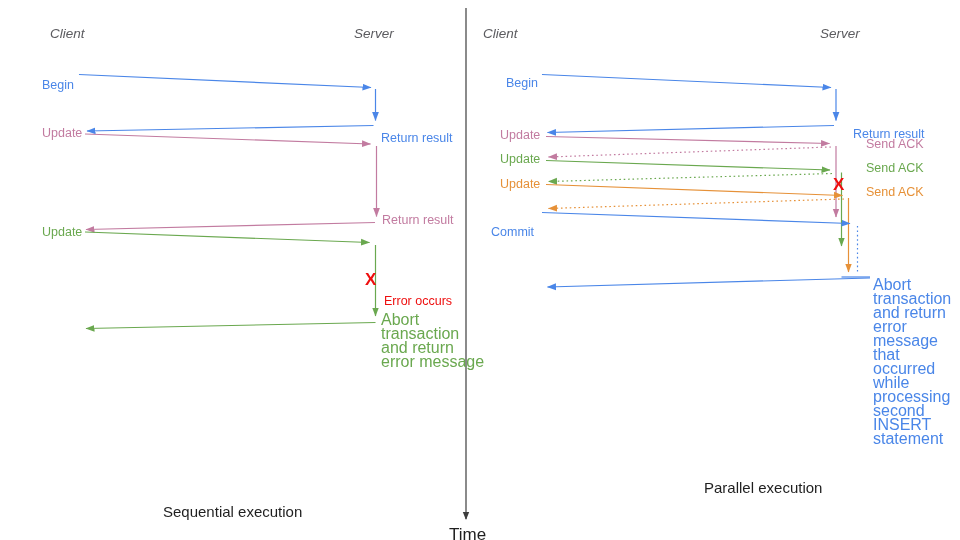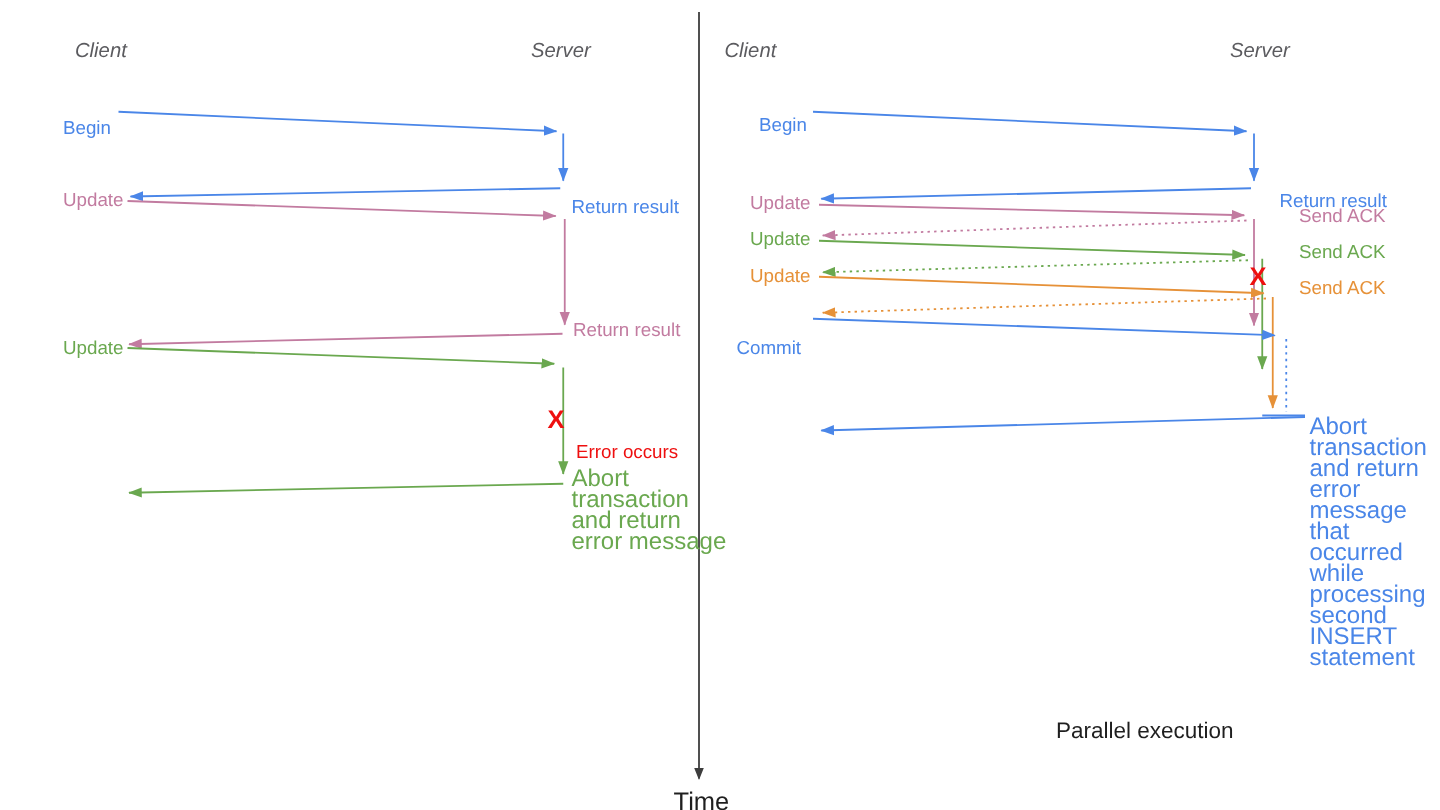--- a/index.html
+++ b/index.html
@@ -87,20 +87,21 @@
   <div class="lbl blue" style="left:381px;top:119px;">Return result</div>
   <div class="lbl pink" style="left:42px;top:126px;">Update</div>
   <div class="lbl pink" style="left:382px;top:213px;">Return result</div>
   <div class="lbl green" style="left:42px;top:225px;">Update</div>
   <div class="lbl xmark" style="left:365px;top:270px;">X</div>
   <div class="lbl red" style="left:384px;top:274px;">Error occurs</div>
   <div class="lbl green multiline" style="left:381px;top:313px;">Abort
 transaction
 and return
 error message</div>
+  <div class="lbl caption" style="left:163px;top:504px;">Sequential execution</div>
 
   <div class="lbl hdr" style="left:483px;top:26px;">Client</div>
   <div class="lbl hdr" style="left:820px;top:26px;">Server</div>
   <div class="lbl blue" style="left:506px;top:64px;">Begin</div>
   <div class="lbl blue" style="left:853px;top:115px;">Return result</div>
   <div class="lbl pink" style="left:500px;top:128px;">Update</div>
   <div class="lbl pink" style="left:866px;top:137px;">Send ACK</div>
   <div class="lbl green" style="left:500px;top:152px;">Update</div>
   <div class="lbl green" style="left:866px;top:161px;">Send ACK</div>
   <div class="lbl orange" style="left:500px;top:177px;">Update</div>

